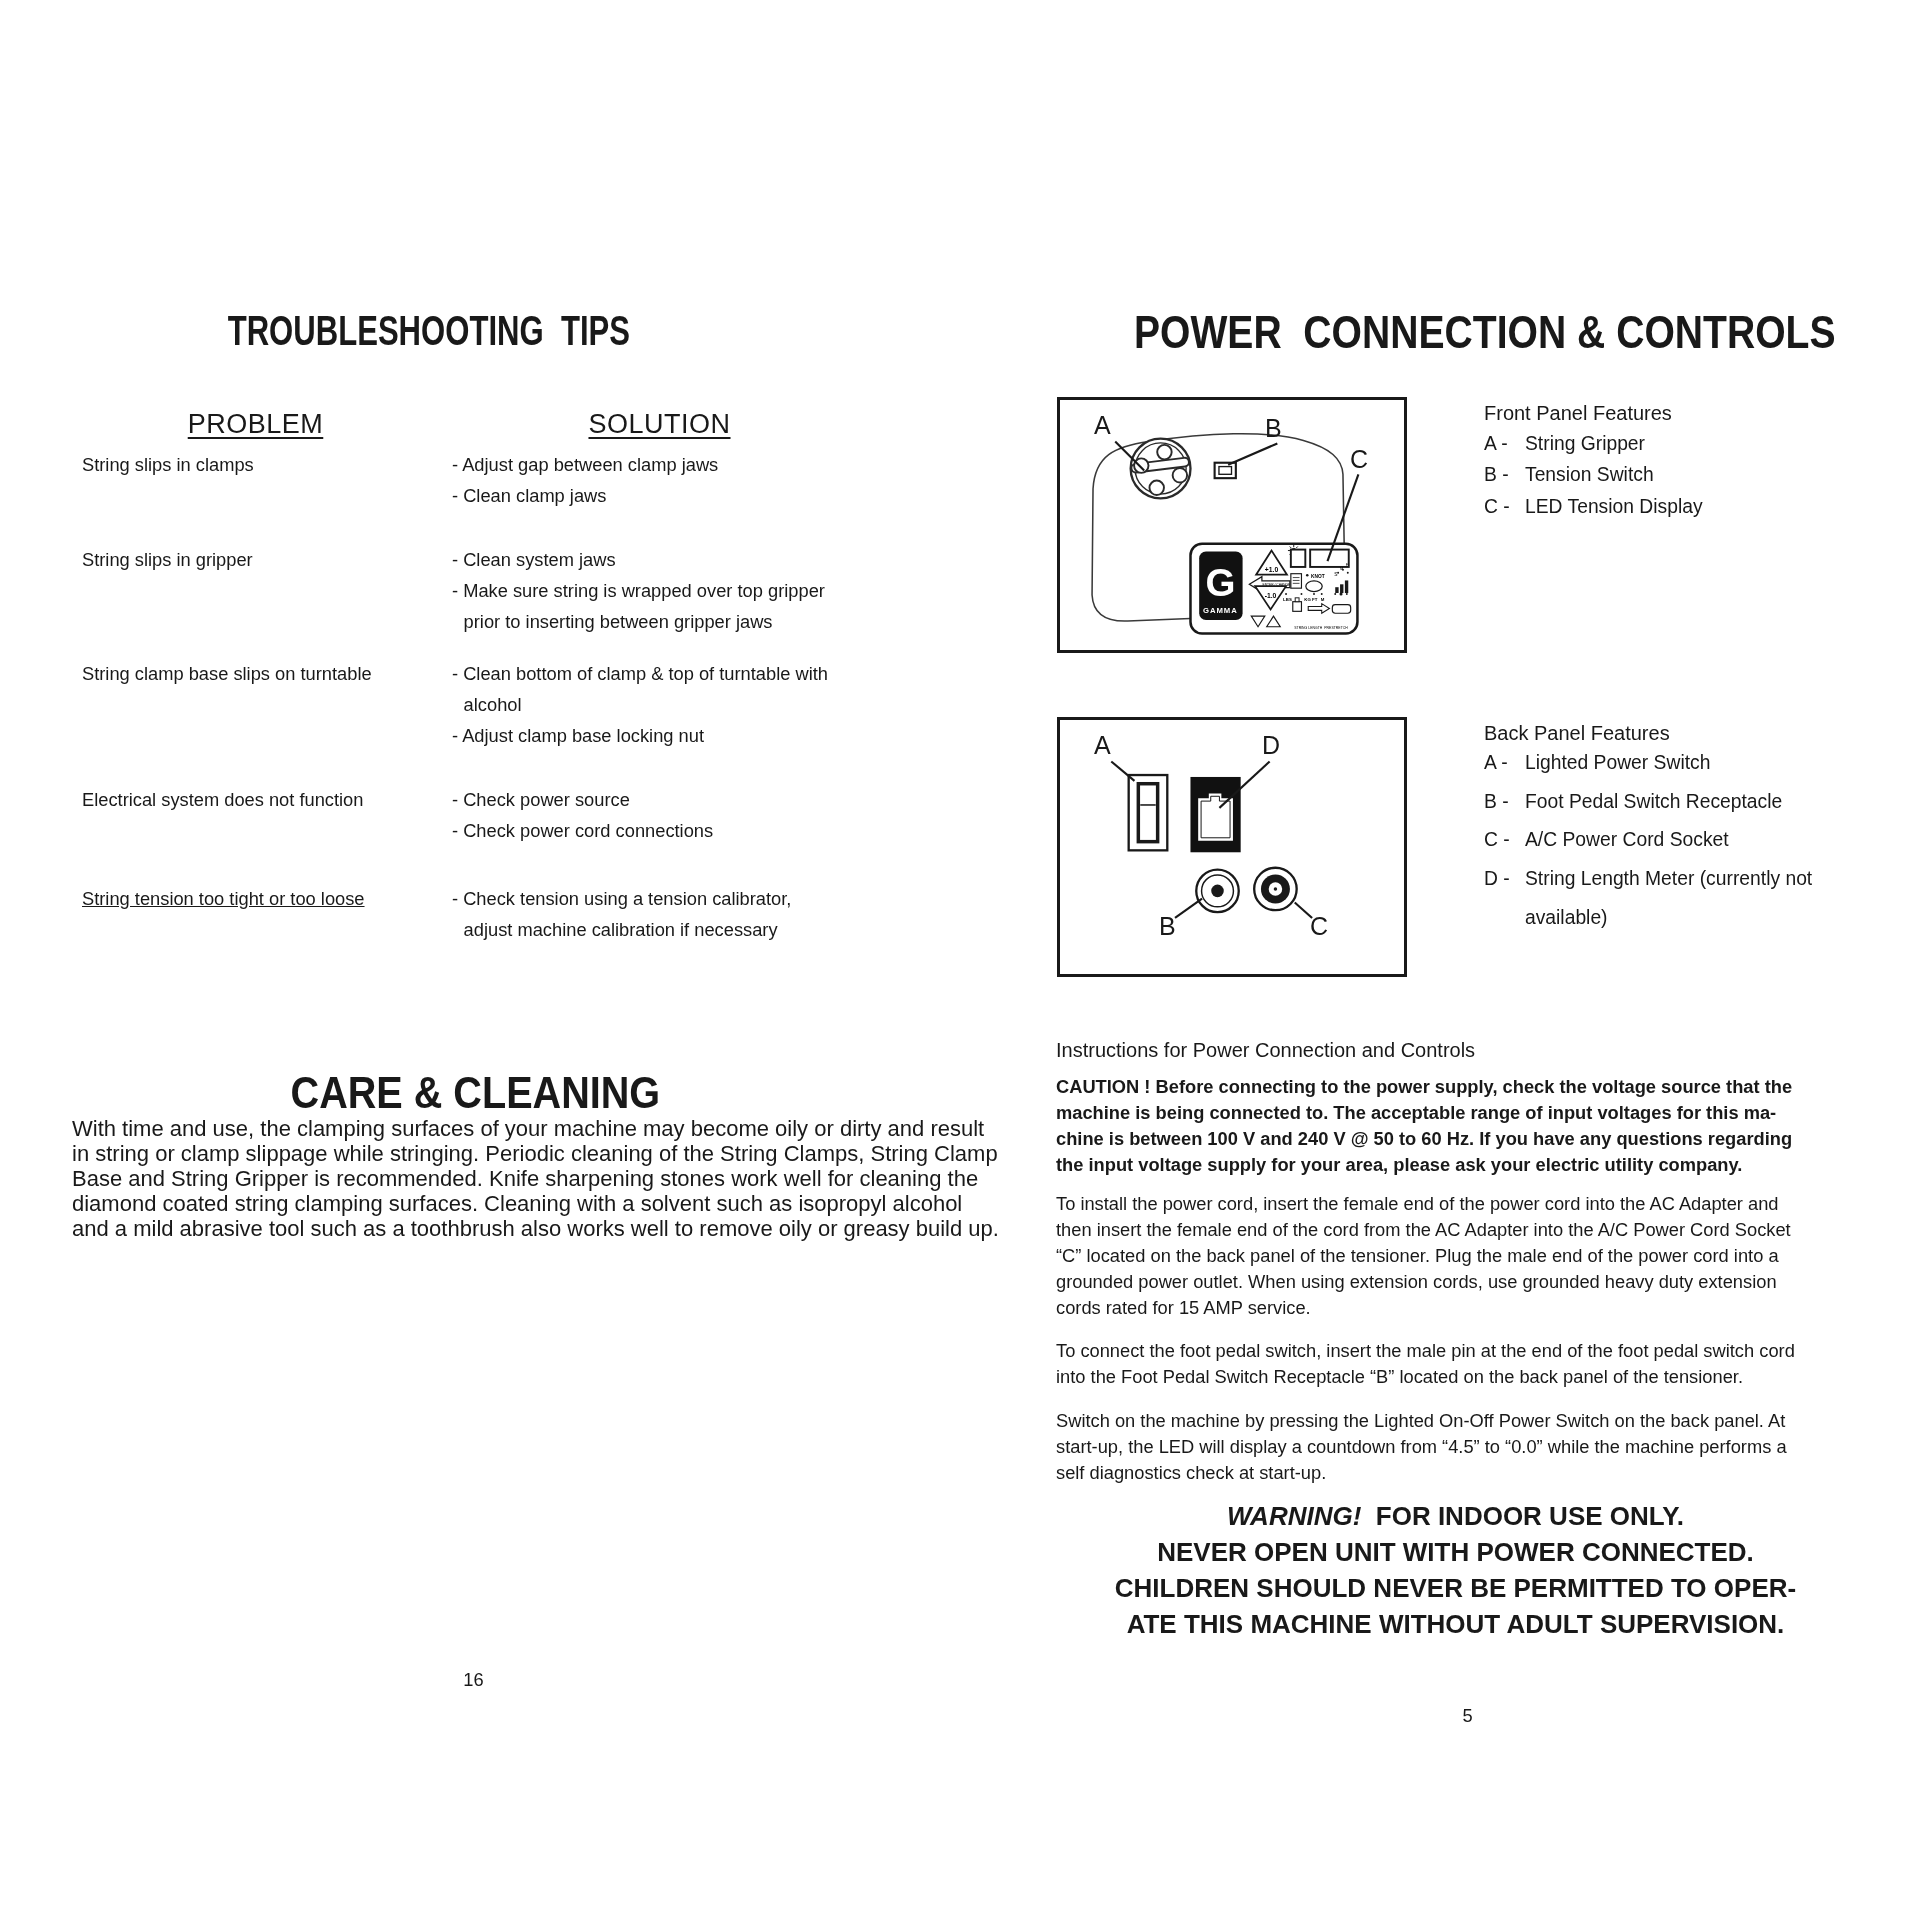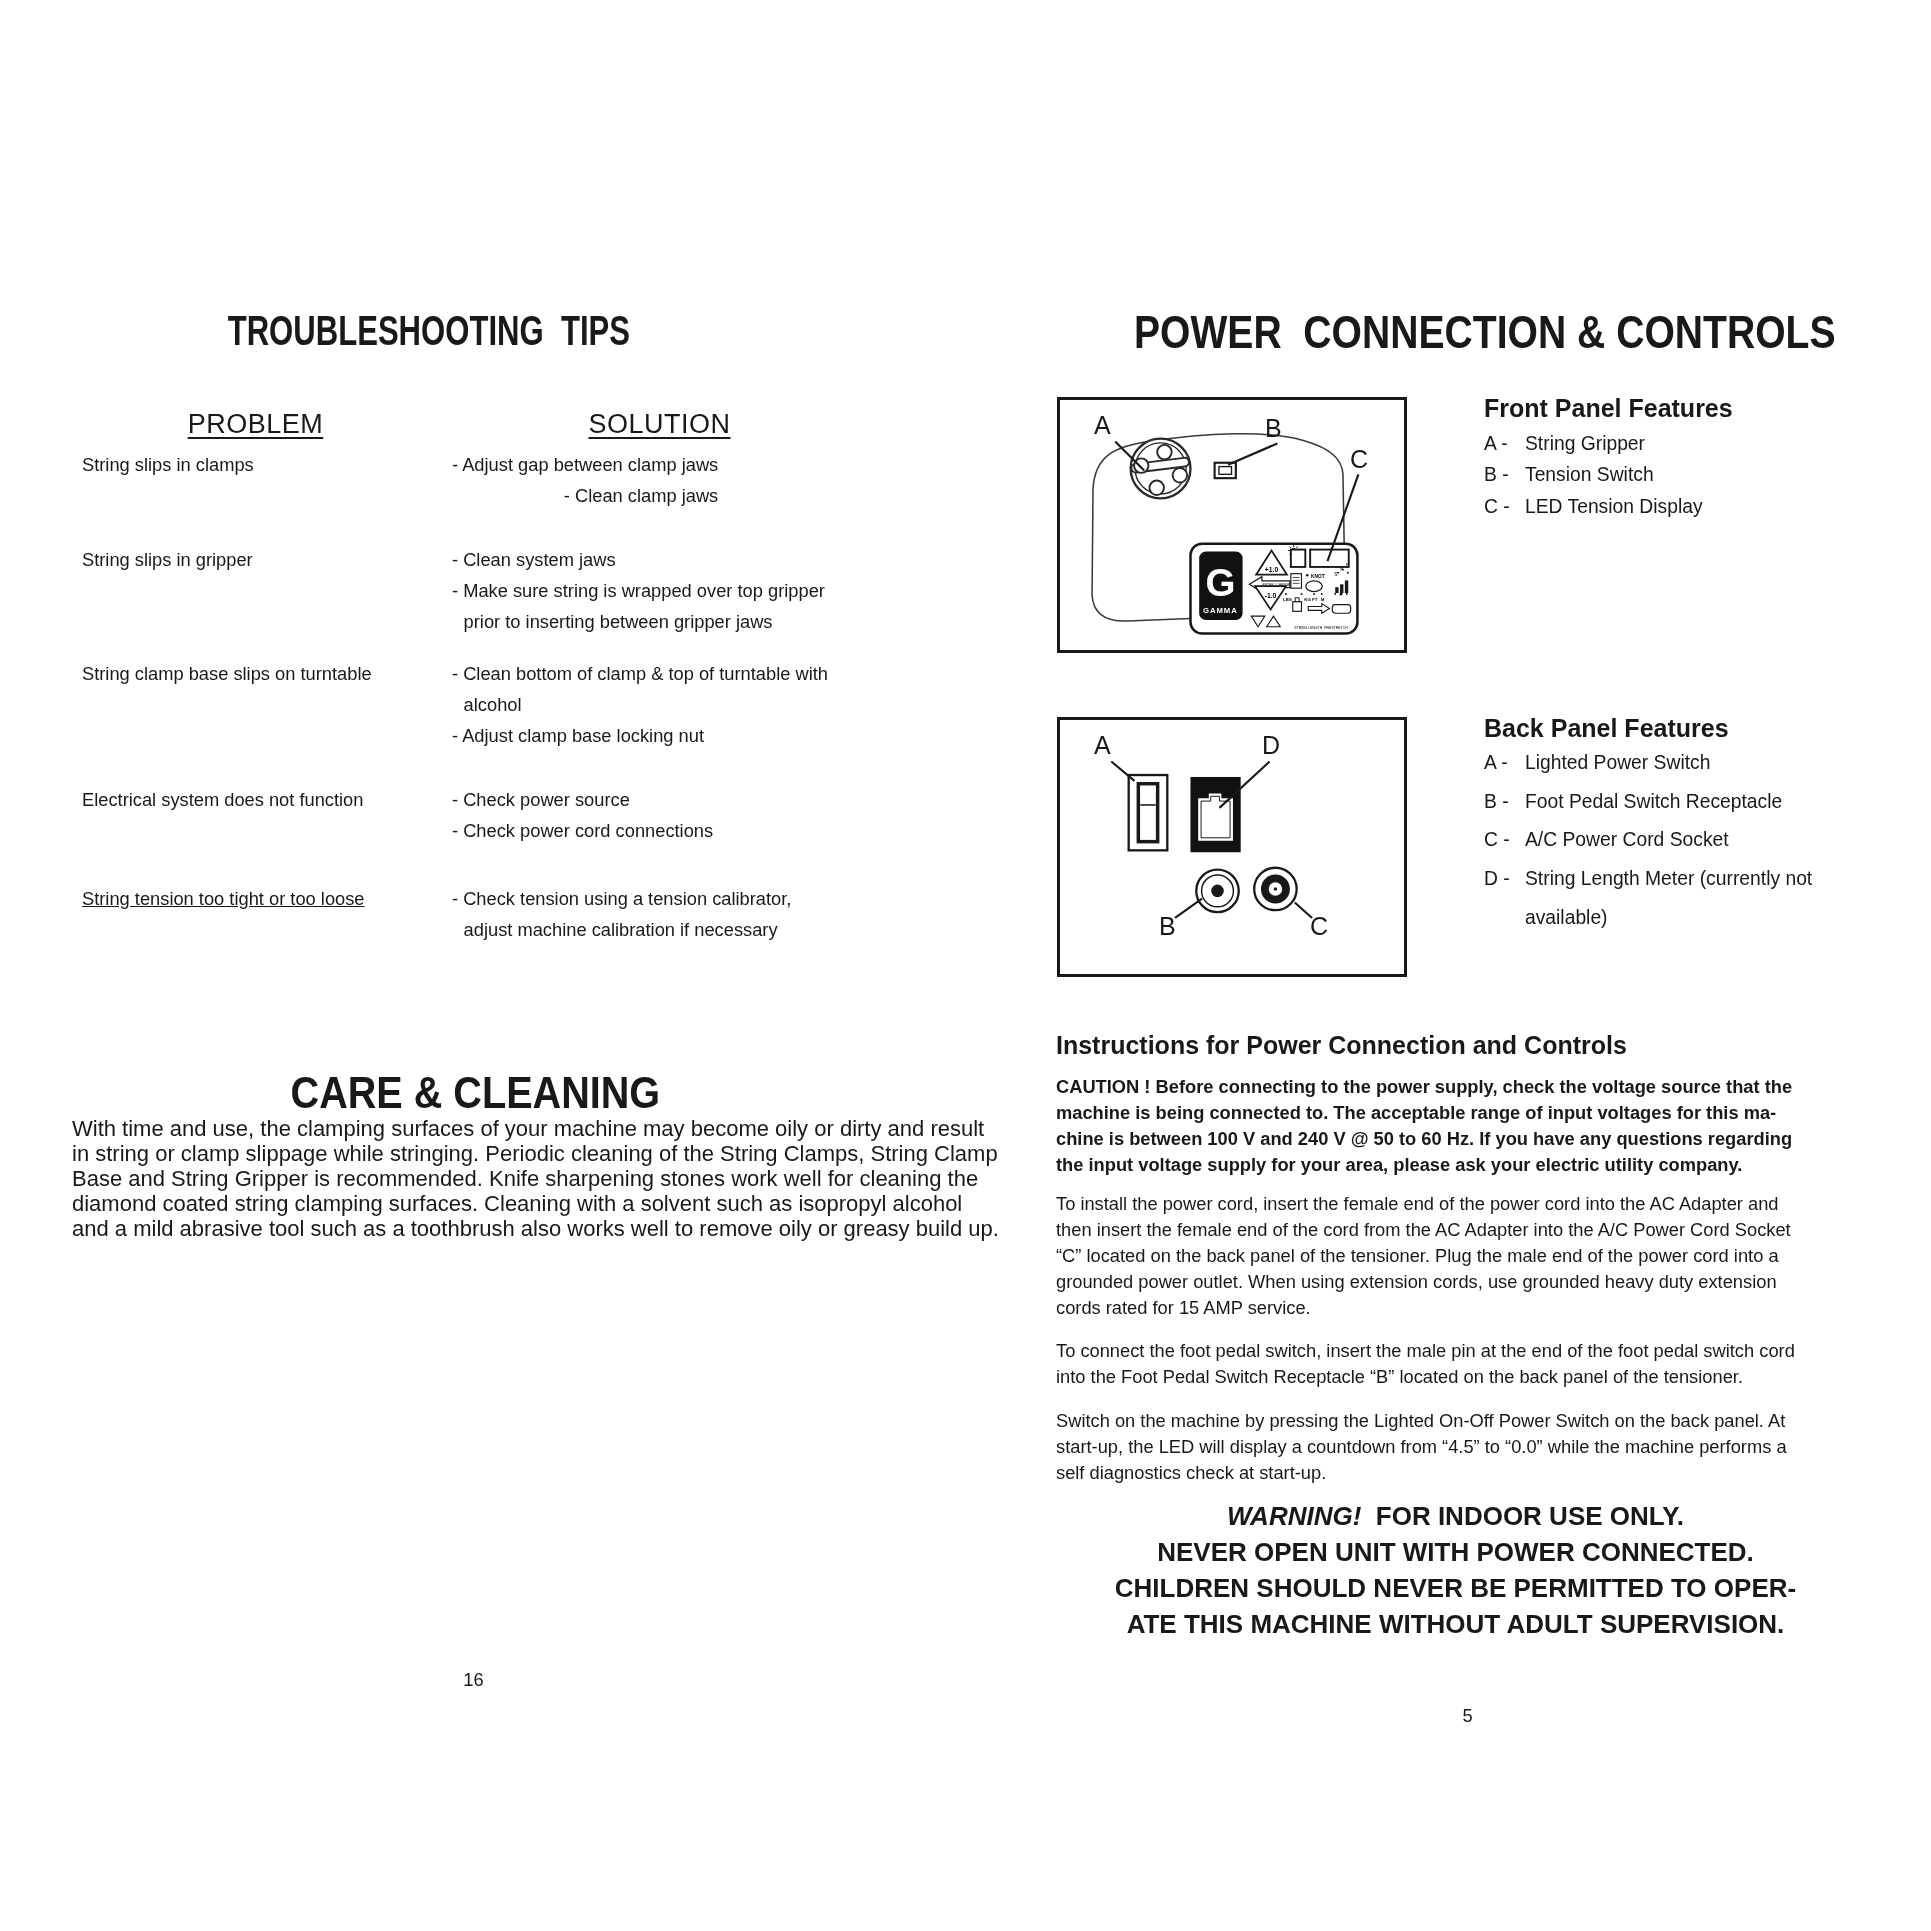--- a/index.html
+++ b/index.html
@@ -12,21 +12,21 @@
   .scale{display:inline-block;transform-origin:50% 50%;}
   .title-l{font-size:42px;font-weight:bold;transform:scaleX(.74);}
   .title-r{font-size:46px;font-weight:bold;transform:scaleX(.85);}
   .care-t{font-size:44px;font-weight:bold;transform:scaleX(.9);}
   .colhead{font-size:27px;letter-spacing:0.5px;}
   .colhead span{text-decoration:underline;text-underline-offset:3.9px;}
   .body19{font-size:18.3px;line-height:31px;}
   .cont{padding-left:11.6px;}
   .care-line{font-size:22px;line-height:25px;text-align:justify;text-align-last:justify;white-space:nowrap;}
   .care-last{text-align-last:left;}
-  .feat-head{font-size:25px;font-weight:bold;}
+  .feat-head{font-size:20px;font-weight:normal;margin-top:8px;}
   .feat-row{display:flex;font-size:19.3px;line-height:23px;}
   .feat-key{width:41px;flex:0 0 41px;}
   .rbody{font-size:18.3px;line-height:26px;}
   .rbody div{white-space:nowrap;}
   .caution{font-weight:bold;font-size:18.3px;line-height:26px;}
   .warn{font-size:26px;font-weight:bold;line-height:36px;}
   .warn .wprefix{font-style:italic;}
   .fig{position:absolute;border:3.9px solid #191919;background:#ffffff;box-sizing:border-box;}
   .callout{position:absolute;font-size:25px;line-height:25px;}
   .pgnum{font-size:18.3px;}
@@ -44,21 +44,21 @@
     </div>
 
     <div class="abs ctr colhead" style="left:154px;top:409px;width:203px;">
       <span>PROBLEM</span>
     </div>
     <div class="abs ctr colhead" style="left:558px;top:409px;width:203px;">
       <span>SOLUTION</span>
     </div>
 
     <div class="abs body19 nowrap" style="left:82px;top:449px;">String slips in clamps</div>
-    <div class="abs body19" style="left:452px;top:449px;text-align:right;">
+    <div class="abs body19" style="left:452px;top:449px;">
       <div class="nowrap">- Adjust gap between clamp jaws</div>
       <div class="nowrap">- Clean clamp jaws</div>
     </div>
 
     <div class="abs body19 nowrap" style="left:82px;top:544px;">String slips in gripper</div>
     <div class="abs body19" style="left:452px;top:544px;">
       <div class="nowrap">- Clean system jaws</div>
       <div class="nowrap">- Make sure string is wrapped over top gripper</div>
       <div class="nowrap cont">prior to inserting between gripper jaws</div>
     </div>

